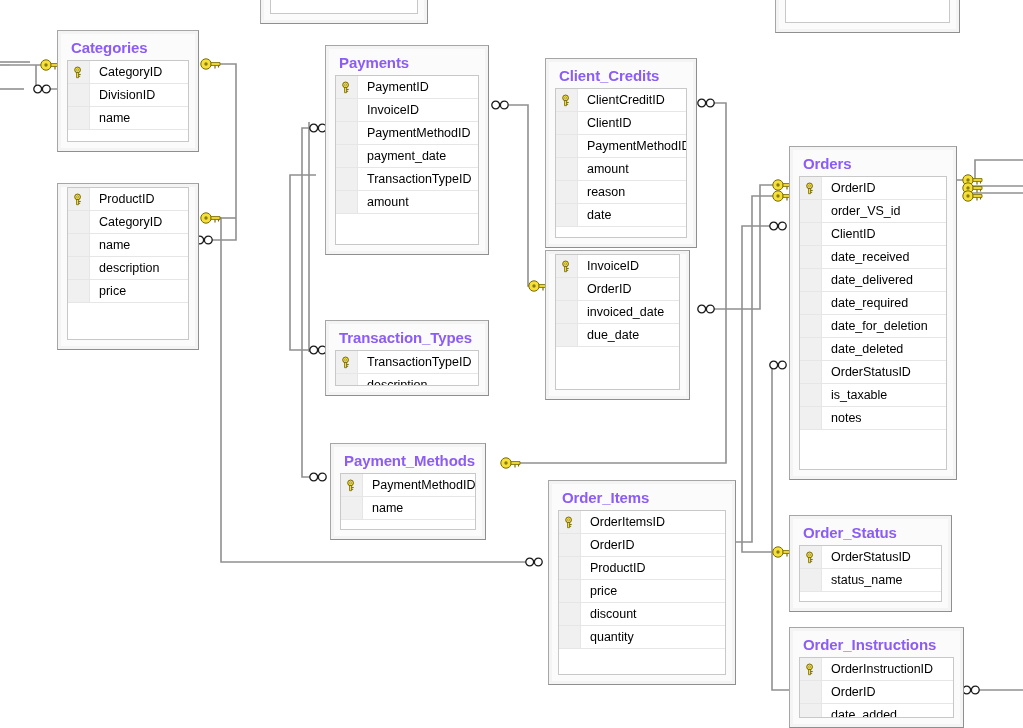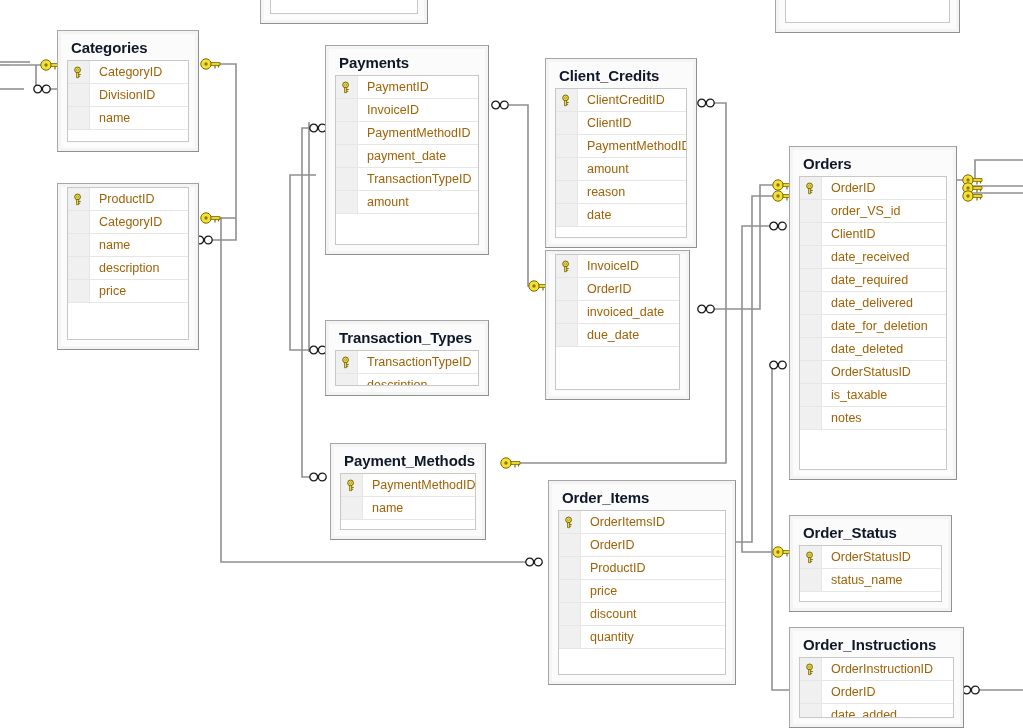--- a/index.html
+++ b/index.html
@@ -27,21 +27,21 @@
   }
   .tbl .inner{
     background:#fbfbfb;
     height:100%;
     box-sizing:border-box;
     display:flex;flex-direction:column;
   }
   .tbl-title{
     font-size:15px;
     font-weight:bold;
-    color:#0f172a;
+    color:#8b5cf6;
     padding:5px 0 4px 10px;
     background:#fbfbfb;
     letter-spacing:-0.1px;
     white-space:nowrap;
   }
   .grid{
     margin:0 6px 6px 6px;
     border:1px solid #c8c8c8;
     background:#ffffff;
     flex:1 1 auto;
@@ -61,21 +61,21 @@
     min-width:22px;
     height:100%;
     background:#f0f0f0;
     border-right:1px solid #e6e6e6;
     box-sizing:border-box;
     display:flex;align-items:center;justify-content:center;
   }
   .fname{
     padding-left:9px;
     font-size:12.5px;
-    color:#a16207;
+    color:#000000;
     white-space:nowrap;
     font-family:"Liberation Sans", sans-serif;
   }
   .filler{flex:1 1 auto;display:flex;}
   .filler .gutter{border-right:1px solid #e6e6e6;background:#ffffff;}
 
   
   .keyglyph{width:13px;height:13px;display:block;}
 
   
@@ -365,28 +365,28 @@
             <div class="row">
               <div class="gutter"></div>
               <div class="fname">ClientID</div>
             </div>
             <div class="row">
               <div class="gutter"></div>
               <div class="fname">date_received</div>
             </div>
             <div class="row">
               <div class="gutter"></div>
+              <div class="fname">date_delivered</div>
+            </div>
+            <div class="row">
+              <div class="gutter"></div>
               <div class="fname">date_required</div>
             </div>
             <div class="row">
               <div class="gutter"></div>
-              <div class="fname">date_delivered</div>
-            </div>
-            <div class="row">
-              <div class="gutter"></div>
               <div class="fname">date_for_deletion</div>
             </div>
             <div class="row">
               <div class="gutter"></div>
               <div class="fname">date_deleted</div>
             </div>
             <div class="row">
               <div class="gutter"></div>
               <div class="fname">OrderStatusID</div>
             </div>

